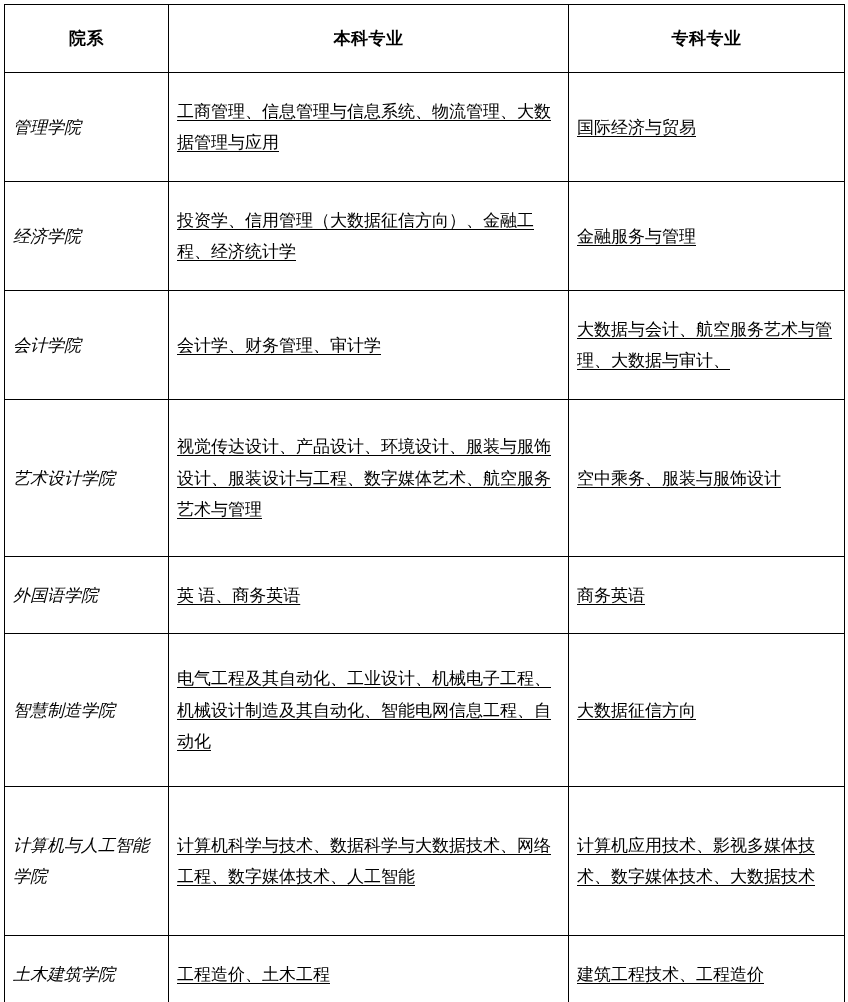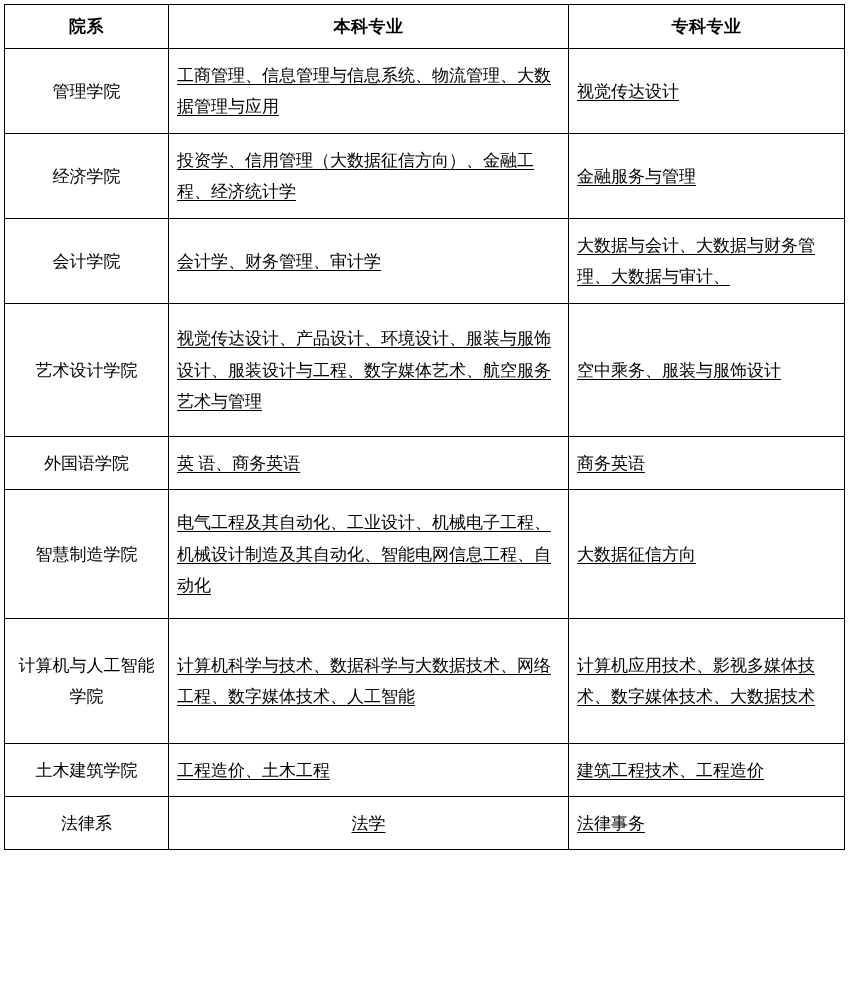--- a/index.html
+++ b/index.html
@@ -22,39 +22,40 @@
   table.major-table {
     border-collapse: collapse;
     width: 840px;
     margin: 4px 0 0 4px;
     table-layout: fixed;
   }
   table.major-table td,
   table.major-table th {
     border: 1px solid #000000;
     vertical-align: middle;
-    padding: 6px 8px;
+    padding: 18px 8px;
     font-size: 17px;
     line-height: 1.85;
   }
   col.col-dept { width: 164px; }
   col.col-bachelor { width: 400px; }
   col.col-college { width: 276px; }
 
   thead th {
     text-align: center;
     font-weight: bold;
     font-size: 18px;
     padding: 7px 8px;
     letter-spacing: 0.5px;
   }
   td.dept {
-    text-align: center;
+    text-align: left;
     font-size: 17px;
     line-height: 1.7;
+    font-style: italic;
   }
   td.majors {
     text-align: left;
   }
   td.majors .u {
     text-decoration: underline;
     text-underline-offset: 3px;
   }
   td.majors.center {
     text-align: center;
@@ -85,31 +86,31 @@
       <tr>
         <th>院系</th>
         <th>本科专业</th>
         <th>专科专业</th>
       </tr>
     </thead>
     <tbody>
       <tr class="row-h-mgmt">
         <td class="dept">管理学院</td>
         <td class="majors"><span class="u">工商管理、信息管理与信息系统、物流管理、大数据管理与应用</span></td>
-        <td class="majors"><span class="u">视觉传达设计</span></td>
+        <td class="majors"><span class="u">国际经济与贸易</span></td>
       </tr>
       <tr class="row-h-econ">
         <td class="dept">经济学院</td>
         <td class="majors"><span class="u">投资学、信用管理（大数据征信方向）、金融工程、经济统计学</span></td>
         <td class="majors"><span class="u">金融服务与管理</span></td>
       </tr>
       <tr class="row-h-acct">
         <td class="dept">会计学院</td>
         <td class="majors"><span class="u">会计学、财务管理、审计学</span></td>
-        <td class="majors"><span class="u">大数据与会计、大数据与财务管理、大数据与审计、</span></td>
+        <td class="majors"><span class="u">大数据与会计、航空服务艺术与管理、大数据与审计、</span></td>
       </tr>
       <tr class="row-h-art">
         <td class="dept">艺术设计学院</td>
         <td class="majors"><span class="u">视觉传达设计、产品设计、环境设计、服装与服饰设计、服装设计与工程、数字媒体艺术、航空服务艺术与管理</span></td>
         <td class="majors"><span class="u">空中乘务、服装与服饰设计</span></td>
       </tr>
       <tr class="row-h-lang">
         <td class="dept">外国语学院</td>
         <td class="majors"><span class="u">英 语、商务英语</span></td>
         <td class="majors"><span class="u">商务英语</span></td>

